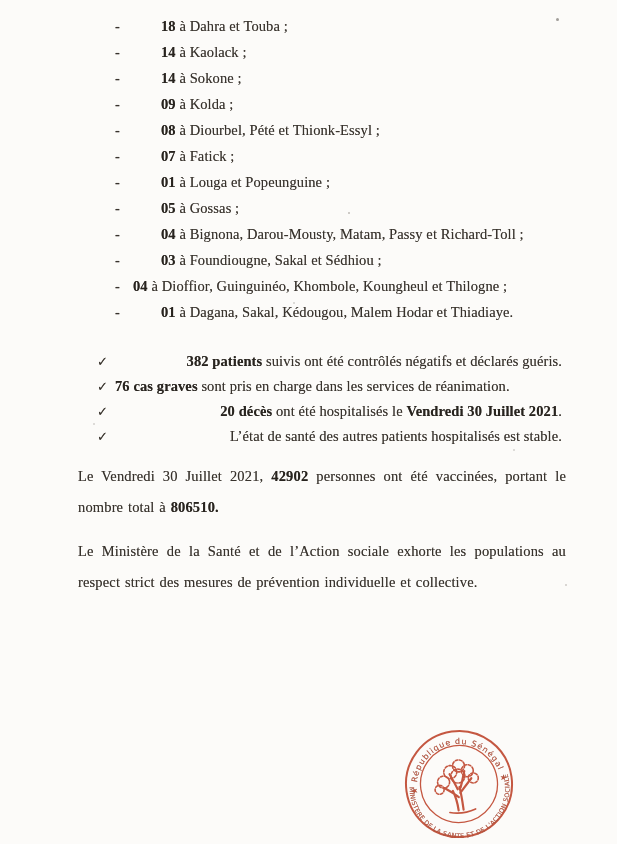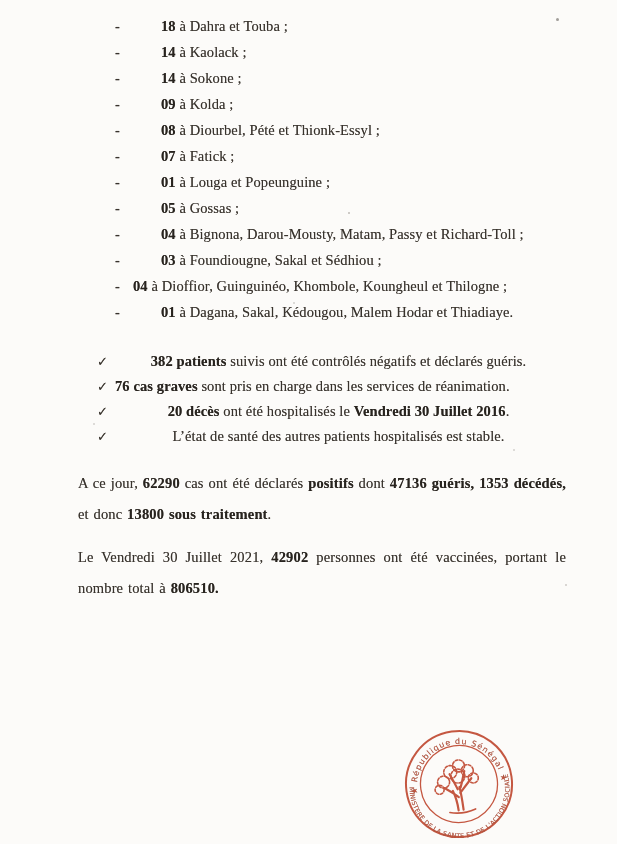--- a/index.html
+++ b/index.html
@@ -20,21 +20,21 @@
   .li{display:flex;line-height:26px;font-size:14.5px;letter-spacing:.1px;}
   .li .marker{width:18px;font-weight:bold;flex:none;}
   .li .txt{flex:1;text-align:justify;}
   .li.nowrap .txt{white-space:nowrap;text-align:left;margin-left:28px;}
 
   
   .status-list{margin-left:97px;width:465px;margin-top:24px;}
   .si{display:flex;line-height:25px;font-size:14.5px;letter-spacing:.1px;}
   .si .marker{width:18px;flex:none;font-size:13px;font-weight:400;}
   .si .txt{flex:1;text-align:justify;}
-  .si.nowrap .txt{white-space:nowrap;text-align:center;}
+  .si.nowrap .txt{white-space:nowrap;text-align:right;}
 
   
   p.doc{
     margin:0 0 0 78px;width:488px;
     font-size:14.5px;line-height:31px;letter-spacing:.15px;
     text-align:justify;word-spacing:1px;
   }
   p.p1{margin-top:19px;}
   p.p2{margin-top:12px;}
   p.p3{margin-top:13px;}
@@ -111,32 +111,32 @@
     <div class="si nowrap">
         <span class="marker">✓</span>
         <span class="txt"><b>382 patients</b><span> suivis ont été contrôlés négatifs et déclarés guéris.</span></span>
       </div>
     <div class="si">
         <span class="marker">✓</span>
         <span class="txt"><b>76 cas graves</b><span> sont pris en charge dans les services de réanimation.</span></span>
       </div>
     <div class="si nowrap">
         <span class="marker">✓</span>
-        <span class="txt"><b>20 décès</b><span> ont été hospitalisés le </span><b>Vendredi 30 Juillet 2016</b><span>.</span></span>
+        <span class="txt"><b>20 décès</b><span> ont été hospitalisés le </span><b>Vendredi 30 Juillet 2021</b><span>.</span></span>
       </div>
     <div class="si nowrap">
         <span class="marker">✓</span>
         <span class="txt"><span>L’état de santé des autres patients hospitalisés est stable.</span></span>
       </div>
   </div>
 
-  <p class="doc p1"><span>A ce jour, </span><b>62290</b><span> cas ont été déclarés </span><b>positifs</b><span> dont </span><b>47136 guéris,</b><span> </span><b>1353 décédés,</b><span> et donc </span><b>13800 sous traitement</b><span>.</span></p>
 
   <p class="doc p2"><span>Le Vendredi 30 Juillet 2021, </span><b>42902</b><span> personnes ont été vaccinées, portant le nombre total à </span><b>806510.</b></p>
 
+  <p class="doc p3"><span>Le Ministère de la Santé et de l’Action sociale exhorte les populations au respect strict des mesures de prévention individuelle et collective.</span></p>
 
   <svg class="stamp" viewBox="0 0 114 114" aria-hidden="true">
     <g transform="rotate(-8 57 57)" fill="none" stroke="#c04a32">
       <circle cx="57" cy="57" r="53" stroke-width="2"></circle>
       <circle cx="57" cy="57" r="38.5" stroke-width="1.3"></circle>
       <path id="arcTop" d="M 15.5,67.5 A 42.3,42.3 0 1 1 98.5,67.5" stroke="none"></path>
       <path id="arcBottom" d="M 9,47 A 50,50 0 1 0 105,47" stroke="none"></path>
       <g stroke-linecap="round">
         <path stroke-width="2.2" d="M53,83 C53,75 52,69 50,63 M58,83 C58,73 58,67 57,60 M55,70 C50,65 46,62 42,59 M57,66 C62,61 66,57 70,53 M55,62 C53,56 51,51 49,46 M58,61 C61,54 62,50 64,45"></path>
         <g stroke-width="1.6" stroke-dasharray="2.5 1.7">

